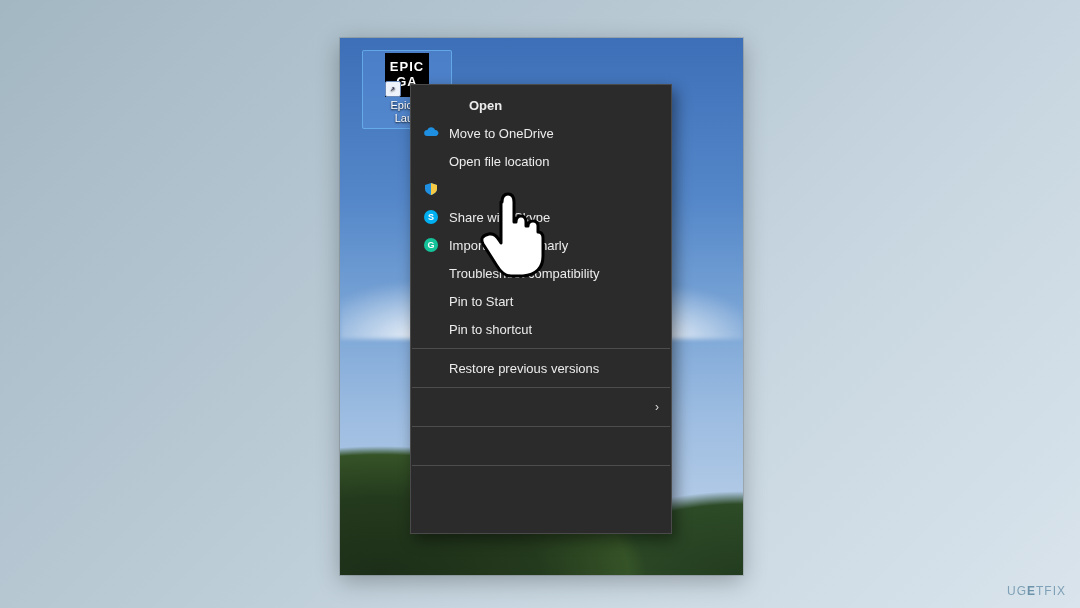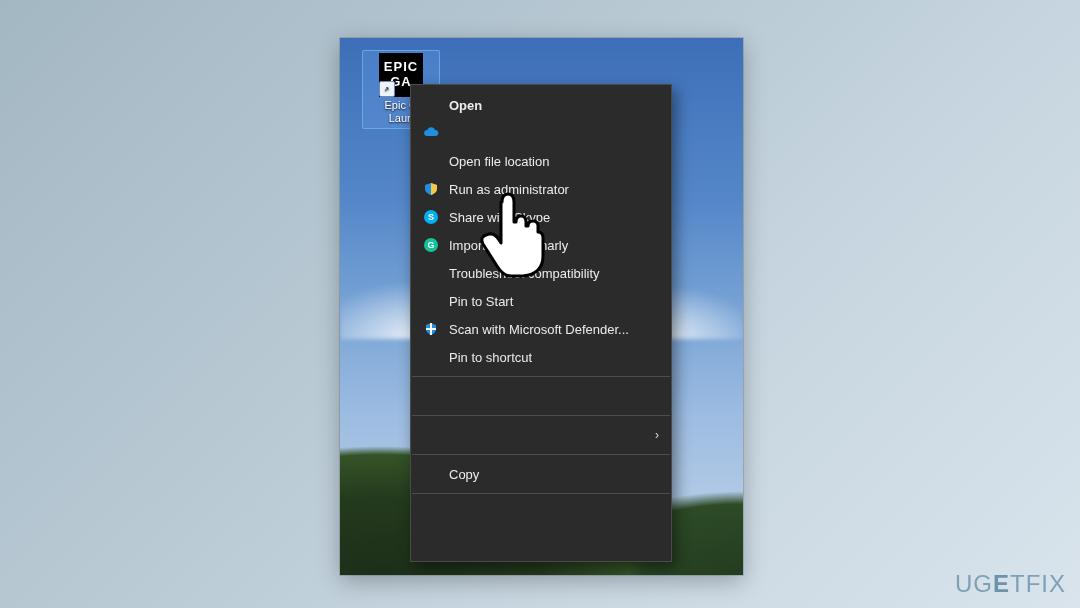--- a/index.html
+++ b/index.html
@@ -32,21 +32,21 @@
     filter:blur(2px);
   }
   
   .desktop-icon{
     position:absolute; left:22px; top:12px;
     width:64px; text-align:center;
     color:#fff; font-size:11px; line-height:1.15;
     text-shadow:0 1px 2px rgba(0,0,0,.9);
     background:rgba(120,180,255,.20);
     border:1px solid rgba(120,200,255,.55);
-    padding:2px 6px 4px;
+    padding:2px 12px 4px;
     border-radius:2px;
   }
   .desktop-icon .iconbox{
     width:44px;height:44px;margin:0 auto 2px;
     background:#000;color:#fff;font-weight:900;font-size:13px;
     display:flex;flex-direction:column;align-items:center;justify-content:center;
     position:relative;letter-spacing:1px;
   }
   .desktop-icon .iconbox span:last-child{font-size:6px;letter-spacing:1px;}
   .desktop-icon .shortcut-arrow{
@@ -64,36 +64,36 @@
   }
   .ctxmenu .item{
     display:flex;align-items:center;gap:10px;
     padding:4px 14px 4px 12px;
     height:20px;
     cursor:default;
     position:relative;
   }
   .ctxmenu .item .ic{width:16px;height:16px;flex:0 0 16px;display:flex;align-items:center;justify-content:center;}
   .ctxmenu .item .lbl{flex:1;white-space:nowrap;}
-  .ctxmenu .item.bold .lbl{font-weight:600;}
+  .ctxmenu .item.bold .lbl{font-weight:600;margin-left:20px;}
   .ctxmenu .sep{height:1px;background:#4d4d4d;margin:5px 1px;}
   .ctxmenu .item .arrow{
     position:absolute;right:12px;top:50%;transform:translateY(-50%);
     color:#dcdcdc;font-size:12px;
   }
   
   .dot{width:14px;height:14px;border-radius:50%;display:flex;align-items:center;justify-content:center;color:#fff;font-size:9px;font-weight:700;}
   
   .hand-cursor{
     position:absolute;left:476px;top:190px;width:70px;height:90px;pointer-events:none;
   }
   
   .watermark{
     position:absolute;right:14px;bottom:10px;
-    font-size:24px;letter-spacing:1px;color:#7fa0b6;font-weight:300;
+    font-size:12px;letter-spacing:1px;color:#7fa0b6;font-weight:300;
   }
   .watermark b{font-weight:600;color:#6d93ab;}
 </style>
 </head>
 <body>
 
 <div class="panel">
   <div class="wallpaper"></div>
 
   <div class="desktop-icon">
@@ -110,33 +110,33 @@
       <div class="item bold">
         <span class="ic"></span>
         <span class="lbl">Open</span>
       </div>
       <div class="item">
         <span class="ic">
           <svg width="16" height="16" viewBox="0 0 16 16">
             <path fill="#1e8fe1" d="M4 11a3 3 0 0 1 .4-6A4 4 0 0 1 12 5a3 3 0 0 1 2 5.5A2 2 0 0 1 12 11z"></path>
           </svg>
         </span>
+        <span class="lbl">Move to OneDrive</span>
       </div>
       <div class="item">
         <span class="ic"></span>
         <span class="lbl">Open file location</span>
       </div>
       <div class="item">
         <span class="ic">
           <svg width="14" height="14" viewBox="0 0 14 14">
             <path d="M7 1 L13 3 V7 C13 11 7 13 7 13 C7 13 1 11 1 7 V3 Z" fill="#1e8fe1"></path>
             <path d="M7 1 L13 3 V7 C13 11 7 13 7 13 V1 Z" fill="#f6c945"></path>
           </svg>
         </span>
-        <span class="lbl">Run as administrator</span>
       </div>
       <div class="item">
         <span class="ic">
           <span class="dot" style="background:#00aff0">S</span>
         </span>
         <span class="lbl">Share with Skype</span>
       </div>
       <div class="item">
         <span class="ic">
           <span class="dot" style="background:#15c39a">G</span>
@@ -145,46 +145,36 @@
       </div>
       <div class="item">
         <span class="ic"></span>
         <span class="lbl">Troubleshoot compatibility</span>
       </div>
       <div class="item">
         <span class="ic"></span>
         <span class="lbl">Pin to Start</span>
       </div>
       <div class="item">
-        <span class="ic">
-          <svg width="14" height="14" viewBox="0 0 14 14">
-            <path d="M7 1 L12 3 V7 C12 11 7 13 7 13 C7 13 2 11 2 7 V3 Z" fill="#1e8fe1"></path>
-            <rect x="6" y="1" width="2" height="12" fill="#fff"></rect>
-            <rect x="2" y="6" width="10" height="2" fill="#fff"></rect>
-          </svg>
-        </span>
-        <span class="lbl">Scan with Microsoft Defender...</span>
-      </div>
-      <div class="item">
         <span class="ic"></span>
         <span class="lbl">Pin to shortcut</span>
       </div>
       <div class="sep"></div>
       <div class="item">
         <span class="ic"></span>
+        <span class="lbl">Restore previous versions</span>
       </div>
       <div class="sep"></div>
       <div class="item">
         <span class="ic"></span>
         <span class="arrow">›</span>
       </div>
       <div class="sep"></div>
       <div class="item">
         <span class="ic"></span>
-        <span class="lbl">Copy</span>
       </div>
       <div class="sep"></div>
       <div class="item">
         <span class="ic"></span>
       </div>
       <div class="item">
         <span class="ic"></span>
       </div>
     </div>
 </div>

